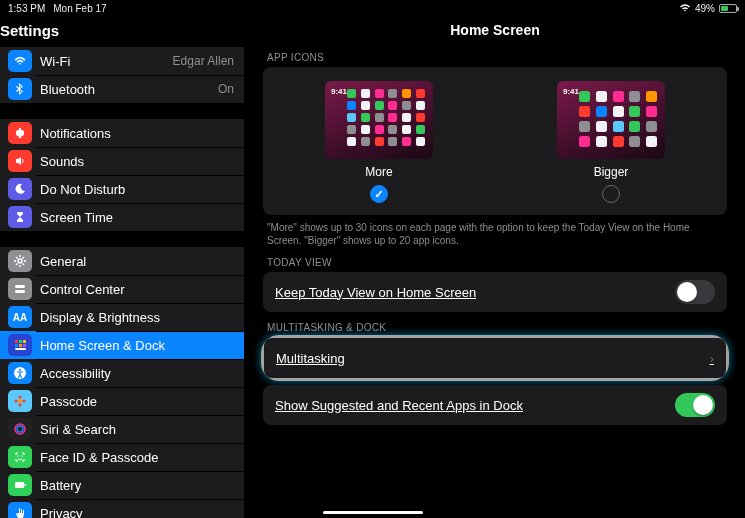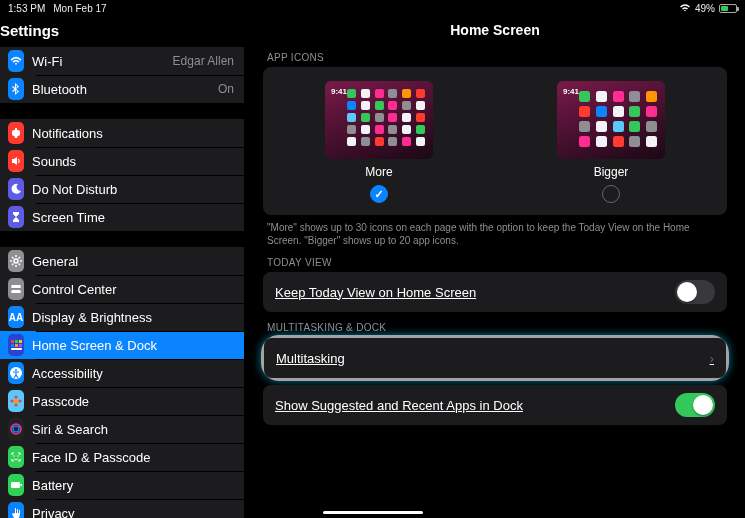--- a/index.html
+++ b/index.html
@@ -14,21 +14,21 @@
   
   .container { display:flex; position:absolute; top:16px; left:0; right:0; bottom:0; }
   .sidebar { width: 245px; background: #000; border-right: 1px solid #000; display:flex; flex-direction:column; }
   .sidebar-title { text-align:left; font-size:15px; font-weight:600; padding: 6px 0 8px; }
   
   .group { background:#1c1c1e; }
   .group + .group { margin-top: 16px; }
   .row { display:flex; align-items:center; height:28px; padding:0 10px 0 8px; position:relative; cursor:pointer; }
   .row + .row::before { content:""; position:absolute; top:0; left:36px; right:0; height:1px; background:#000; }
   .row.selected { background:#0a84ff; }
-  .row .icon { width:16px; height:22px; border-radius:5px; display:flex; align-items:center; justify-content:center; margin-right:8px; flex-shrink:0; }
+  .row .icon { width:24px; height:22px; border-radius:5px; display:flex; align-items:center; justify-content:center; margin-right:8px; flex-shrink:0; }
   .row .label { font-size:13px; flex:1; }
   .row .value { font-size:12px; color:#8e8e93; }
   
   .content { flex:1; background:#000; padding: 6px 18px 0 18px; overflow:hidden; }
   .content-title { text-align:center; font-size:14px; font-weight:600; margin-bottom:14px; }
   .section-header { font-size:10px; color:#8e8e93; text-transform:uppercase; letter-spacing:0.3px; margin: 4px 0 4px 4px; }
   
   .panel { background:#1c1c1e; border-radius:8px; }
   .appicons-panel { padding: 14px 0 12px; display:flex; justify-content:space-around; }
   .opt { display:flex; flex-direction:column; align-items:center; gap:6px; cursor:pointer; }

